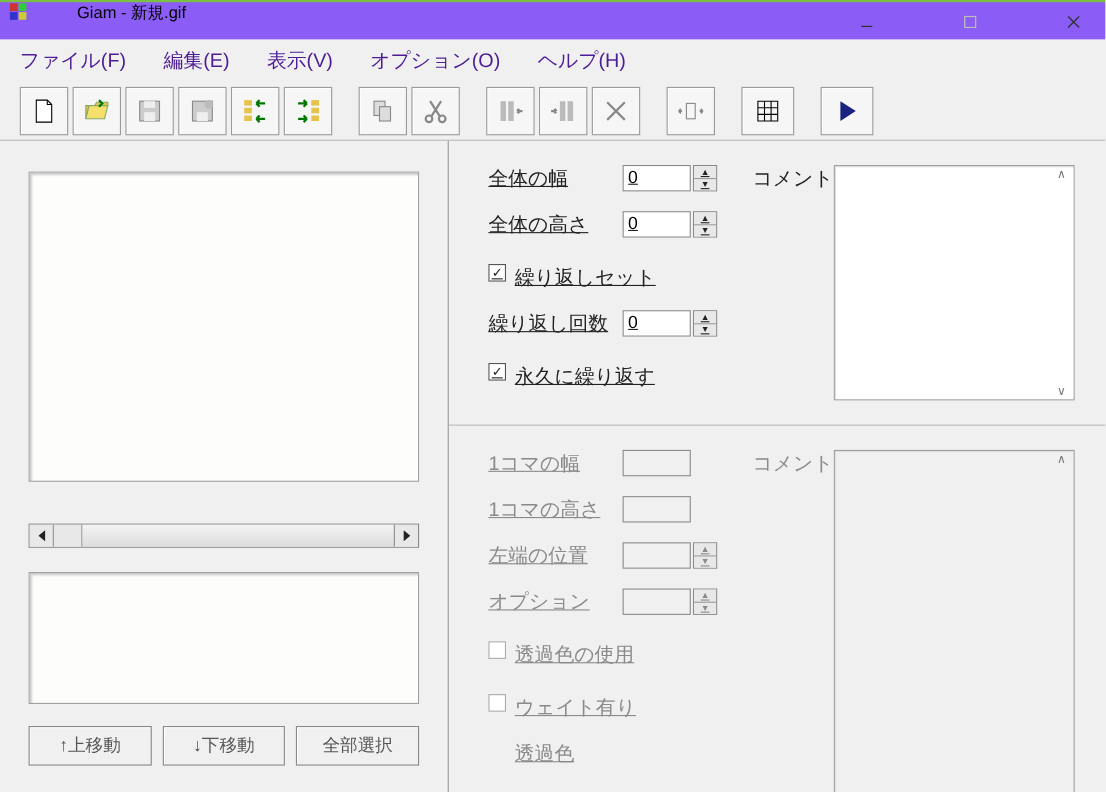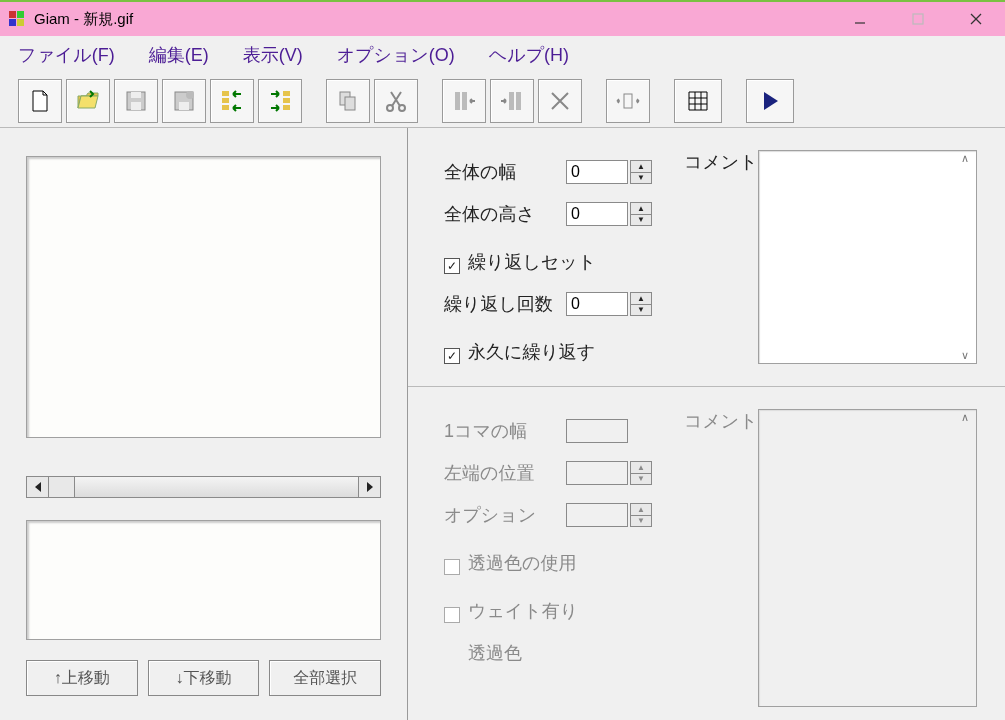--- a/index.html
+++ b/index.html
@@ -1,18 +1,18 @@
 <!DOCTYPE html>
 <html><head>
 <meta charset="utf-8">
 <style>
   * { box-sizing: border-box; margin: 0; padding: 0; font-family: "MS UI Gothic", "Yu Gothic", "Meiryo", sans-serif; }
   body { width: 1005px; height: 720px; background: #f0f0f0; overflow: hidden; }
 
-  .titlebar { height: 36px; background: #f9a8d4; display: flex; align-items: center; border-top: 2px solid #7ac142; }
+  .titlebar { height: 36px; background: #8b5cf6; display: flex; align-items: flex-start; border-top: 2px solid #7ac142; gap: 36px; }
   .app-icon { width: 18px; height: 18px; margin: 0 8px; display:inline-block; }
   .app-icon svg { width:18px; height:18px; }
   .title-text { font-size: 15px; color:#000; flex:0 0 auto; }
   .title-spacer { flex:1; }
   .win-ctrl { width:58px; height:36px; display:flex; align-items:center; justify-content:center; }
   .win-ctrl svg { width:12px; height:12px; stroke:#333; fill:none; stroke-width:1.2; }
 
   .menubar { height:38px; background:#f0f0f0; display:flex; align-items:center; padding:0 4px; gap:6px; }
   .menu-item { font-size:18px; padding:4px 14px; color:#4c1d95; }
 
@@ -34,21 +34,21 @@
   .list-box { height:120px; margin-top:22px; background:#fdfdfb; border:1px solid #a0a0a0; box-shadow: inset 2px 2px 2px #ccc; }
   .btn-row { margin-top:20px; display:flex; gap:10px; }
   .btn { width:116px; height:36px; border:1px solid #888; background:#f0f0f0; font-size:16px; color:#555; box-shadow: inset 1px 1px 0 #fff; display:flex; align-items:center; justify-content:center;}
 
   .right-pane { flex:1; display:flex; flex-direction:column; }
   .section { padding:22px 0 22px 36px; }
   .sec1 { border-bottom:1px solid #bababa; }
   .two-col { display:flex; }
   .fields { width:240px; display:flex; flex-direction:column; gap:8px; }
   .comment-col { flex:1; padding-right:28px; display:flex; }
-  .fld { display:flex; align-items:flex-end; height:34px; font-size:18px; color:#222; }
+  .fld { display:flex; align-items:flex-start; height:34px; font-size:18px; color:#222;text-decoration:underline; }
   .fld.disabled { color:#8a8a8a; }
   .fld-label { width:122px; }
   .num-in { width:62px; height:24px; border:1px solid #8a8a8a; background:#fff; text-align:left; padding:0 4px; font-size:16px; }
   .num-in:disabled { background:#f0f0f0; }
   .spin { width:22px; height:24px; border:1px solid #8a8a8a; display:flex; flex-direction:column; margin-left:2px; }
   .spin div { flex:1; display:flex; align-items:center; justify-content:center; font-size:8px; background:#e8e8e8; }
   .spin div:first-child { border-bottom:1px solid #8a8a8a; }
   .chk { width:16px; height:16px; border:1px solid #555; background:#fff; display:inline-flex; align-items:center; justify-content:center; margin-right:8px; font-size:12px;}
   .chk-seg { margin-top:6px; }
   .comment-label { font-size:18px; color:#222; margin-bottom:8px; }
@@ -275,20 +275,24 @@
     </div>
 
     <div class="section">
       <div class="two-col">
         <div class="fields">
           <div class="fld disabled">
             <span class="fld-label">1コマの幅</span>
             <input class="num-in" disabled="" style="">
           </div>
           <div class="fld disabled">
+            <span class="fld-label">1コマの高さ</span>
+            <input class="num-in" disabled="" style="">
+          </div>
+          <div class="fld disabled">
             <span class="fld-label">左端の位置</span>
             <input class="num-in" disabled="" style="">
             <div class="spin">
                 <div>▲</div>
                 <div>▼</div>
               </div>
           </div>
           <div class="fld disabled">
             <span class="fld-label">オプション</span>
             <input class="num-in" disabled="" style="">

